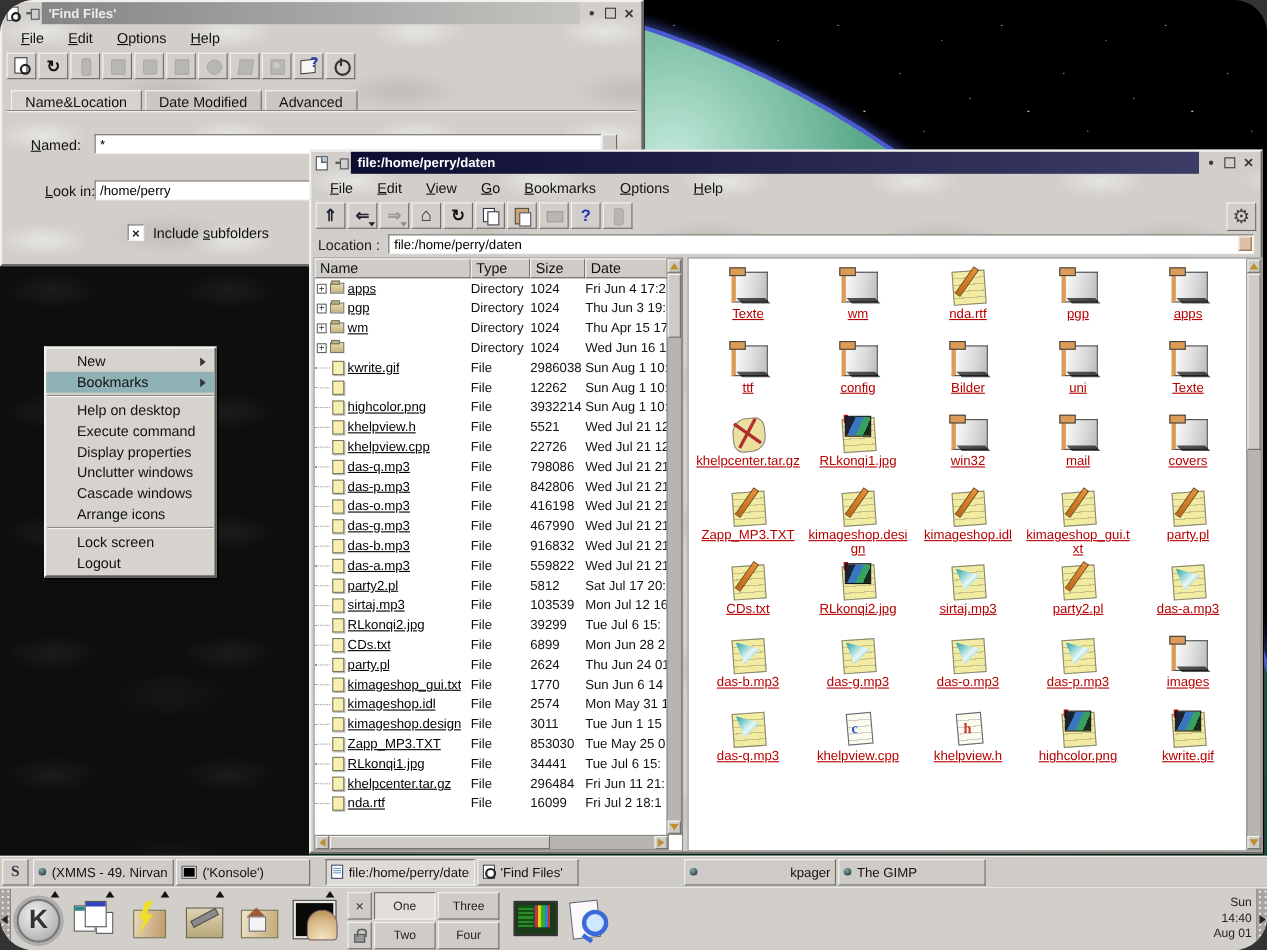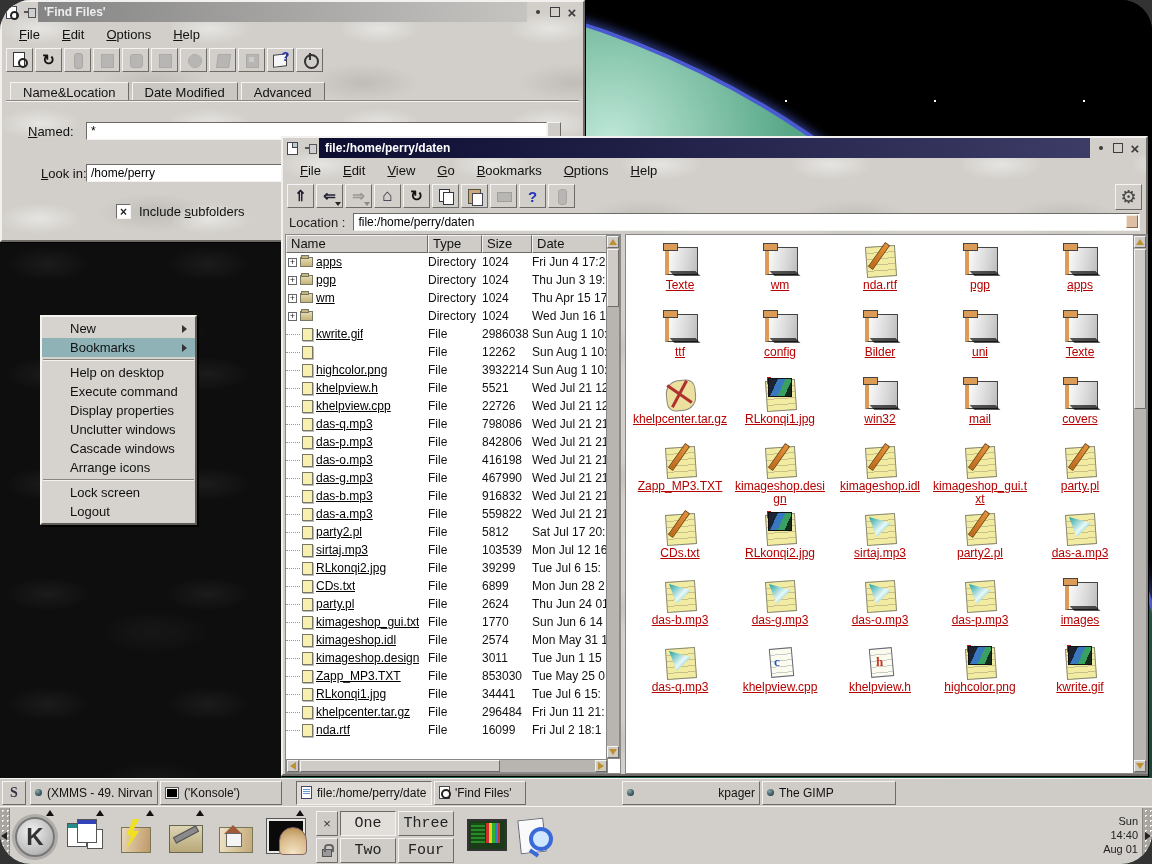--- a/index.html
+++ b/index.html
@@ -255,21 +255,21 @@
       repeating-linear-gradient(0deg,rgba(0,0,0,.5) 0 2px,transparent 2px 4px);}
   .pic-find-tool::before{content:"";position:absolute;left:4px;top:2px;width:24px;height:32px;background:#fafafa;border:1px solid #667;transform:rotate(-6deg);}
   .pic-find-tool::after{content:"";position:absolute;right:2px;bottom:6px;width:16px;height:16px;border:4px solid #3a6ad8;border-radius:50%;background:#cfe8ff;}
   .pic-find-tool .px{position:absolute;right:16px;bottom:2px;width:10px;height:4px;background:#3a6ad8;transform:rotate(35deg);}
   .pager-block{display:grid;grid-template-columns:22px 56px 56px;grid-template-rows:25px 25px;gap:2px;margin:3px 6px 0;}
   .psmall{width:22px;height:25px;background:#cfccc7;border:1px solid;border-color:#f4f3f1 #6e6a66 #6e6a66 #f4f3f1;
     display:flex;align-items:center;justify-content:center;font-size:13px;color:#333;}
   .lockico{position:relative;width:10px;height:8px;background:#999;border:1px solid #555;margin-top:4px;}
   .lockico::before{content:"";position:absolute;left:1px;top:-6px;width:6px;height:6px;border:2px solid #666;border-bottom:none;border-radius:4px 4px 0 0;}
   .dbtn{width:56px;height:25px;background:#cfccc7;border:1px solid;border-color:#f4f3f1 #6e6a66 #6e6a66 #f4f3f1;
-    font-size:15px;color:#222;display:flex;align-items:center;justify-content:center;font-family:Liberation Mono, monospace;}
+    font-size:11px;color:#222;display:flex;align-items:center;justify-content:center;}
   .dbtn.active{background:#e2dfda;border-color:#6e6a66 #f4f3f1 #f4f3f1 #6e6a66;}
   #clock{position:absolute;right:14px;top:7px;text-align:right;font-size:11px;line-height:14px;color:#222;}
 
   
   .wic-page{position:relative;width:11px;height:13px;background:#fff;border:1px solid #445;}
   .wic-ring::after{content:"";position:absolute;right:-3px;bottom:-2px;width:5px;height:5px;border:2px solid #222;border-radius:50%;}
   .wic-fold::after{content:"";position:absolute;right:0;top:0;width:4px;height:4px;background:#bcc;border-left:1px solid #445;border-bottom:1px solid #445;}
 </style>
 </head>
 <body>

